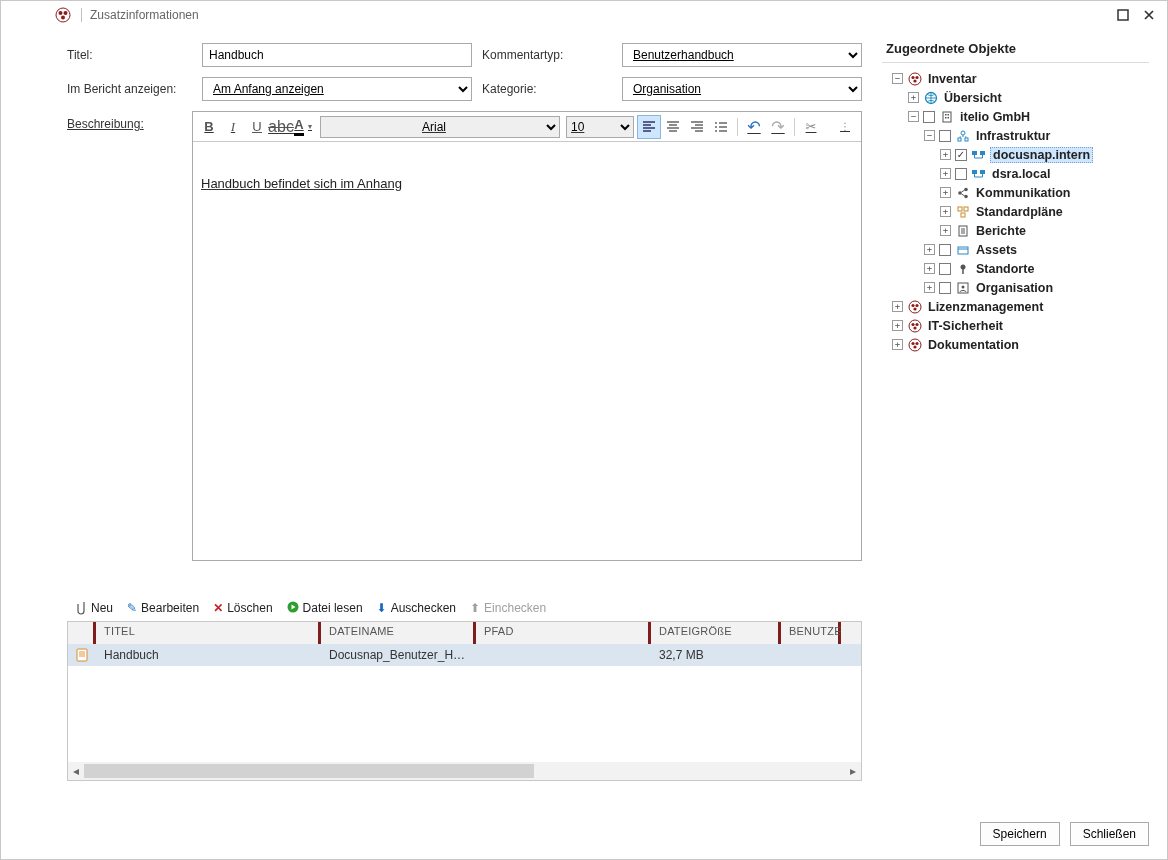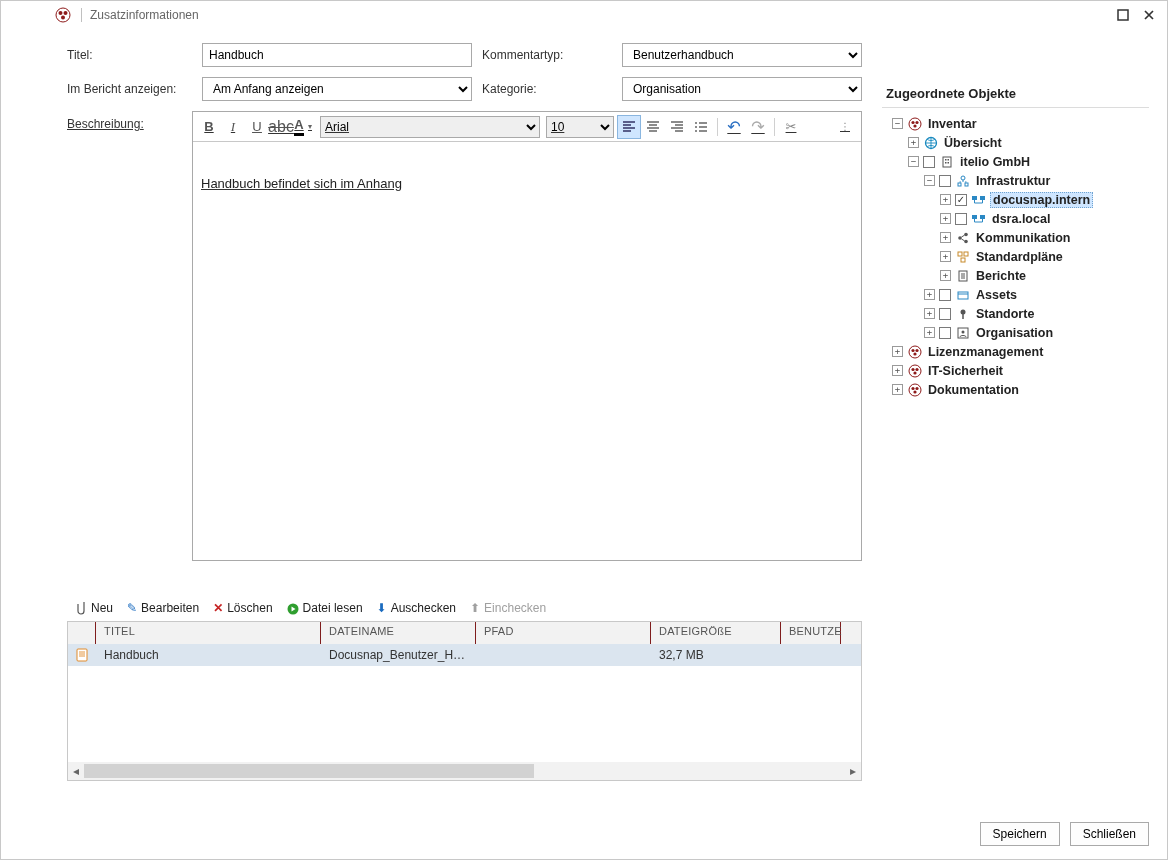--- a/index.html
+++ b/index.html
@@ -11,52 +11,52 @@
   .titlebar .spacer { flex:1; }
   .titlebar .wbtn { width:24px; height:20px; display:flex; align-items:center; justify-content:center; margin-left:2px; }
   .content { flex:1; display:flex; overflow:hidden; }
   .left-pane { flex:1; display:flex; flex-direction:column; padding:14px 16px 0 22px; }
   .form-grid { display:grid; grid-template-columns: 125px 270px 130px 240px; column-gap:10px; row-gap:10px; align-items:center; }
   .form-grid label { font-size:12px; color:#333; }
   input[type=text].field, select.field {
     height:24px; border:1px solid #a9a9a9; padding:0 6px; font-size:12px; width:100%;
     background:#fff;
   }
-  select.field { appearance:auto; }
+  select.field { appearance:auto;text-decoration:underline; }
   .desc-row { display:flex; margin-top:10px;text-decoration:underline; }
   .desc-label { width:125px; padding-top:6px; }
   .editor-wrap { flex:1; border:1px solid #a9a9a9; display:flex; flex-direction:column; height:450px; }
   .toolbar { height:30px; border-bottom:1px solid #c8c8c8; display:flex; align-items:center; padding:0 4px; gap:0; }
   .tb-btn { width:24px; height:24px; display:flex; align-items:center; justify-content:center; border:1px solid transparent; color:#555; font-size:13px; }
   .tb-btn.active { background:#cfe6ff; border-color:#8ab6e0; }
   .tb-sel { height:22px; border:1px solid #a9a9a9; font-size:12px; margin:0 3px; }
-  .font-name { width:220px; }
+  .font-name { width:240px;text-align:center; }
   .font-size { width:68px; }
   .editor-body { flex:1; padding:6px 8px; font-size:13px; color:#222; outline:none; overflow:auto;margin-top:28px; }
   .attach-toolbar { margin-top:38px; display:flex; align-items:center; gap:14px; padding:2px 8px 6px 8px; }
-  .attach-btn { display:flex; align-items:flex-end; gap:4px; font-size:12px; color:#222; }
+  .attach-btn { display:flex; align-items:flex-start; gap:4px; font-size:12px; color:#222; }
   .attach-btn.disabled { color:#a0a0a0; }
   .grid { border:1px solid #c8c8c8; height:160px; display:flex; flex-direction:column; }
   .grid-head { display:flex; background:#f2f2f2; height:22px; align-items:stretch; }
-  .grid-head .ghc { border-right:1px solid #7f1d1d; padding:3px 8px; font-size:11px; color:#555; letter-spacing:0.2px; }
+  .grid-head .ghc { border-right:3px solid #7f1d1d; padding:3px 8px; font-size:11px; color:#555; letter-spacing:0.2px; }
   .grid-body { flex:1; overflow:hidden; }
   .grid-row { display:flex; height:22px; align-items:center; background:#dbe5ef; }
   .grid-row .gc { padding:0 8px; font-size:12px; border-right:1px solid transparent; white-space:nowrap; overflow:hidden; text-overflow:ellipsis; }
   .ghc.icon-col, .gc.icon-col { width:28px; padding:0 4px; display:flex; align-items:center; justify-content:center; }
   .ghc.c1, .gc.c1 { width:225px; }
   .ghc.c2, .gc.c2 { width:155px; }
   .ghc.c3, .gc.c3 { width:175px; }
   .ghc.c4, .gc.c4 { width:130px; }
   .ghc.c5, .gc.c5 { width:60px; }
   .hscroll { height:18px; background:#f2f2f2; position:relative; display:flex; align-items:center; }
   .hscroll .arrow { width:16px; height:16px; display:flex; align-items:center; justify-content:center; color:#666; }
   .hscroll .track { flex:1; height:14px; background:#f2f2f2; position:relative; }
   .hscroll .thumb { position:absolute; left:0; top:0; height:14px; width:450px; background:#d2d2d2; }
   .right-pane { width:332px; border-left:none; padding:12px 18px 0 4px; }
-  .right-title { font-size:13px; font-weight:600; color:#222; padding:0 0 6px 4px;margin-top:45px; }
+  .right-title { font-size:13px; font-weight:600; color:#222; padding:0 0 6px 4px; }
   .right-sep { height:1px; background:#dcdcdc; margin-bottom:6px; }
   .tree { font-size:12.5px; color:#222; }
   .tnode { display:flex; align-items:center; height:19px; gap:4px; }
   .expander { width:11px; height:11px; border:1px solid #9a9a9a; display:flex; align-items:center; justify-content:center; font-size:9px; line-height:1; color:#555; background:#fff; font-family:Consolas,monospace; }
   .chk { width:12px; height:12px; border:1px solid #7a7a7a; background:#fff; display:flex; align-items:center; justify-content:center; }
   .chk.checked::after { content:"✓"; font-size:10px; color:#333; line-height:1; }
   .tlabel { padding:0 2px;font-weight:bold; }
   .tlabel.selected { background:#cfe6ff; border:1px dotted #6fa3d1; padding:0 2px; }
   .ticon { width:15px; height:15px; display:flex; align-items:center; justify-content:center; }
   .indent { display:inline-block; }

